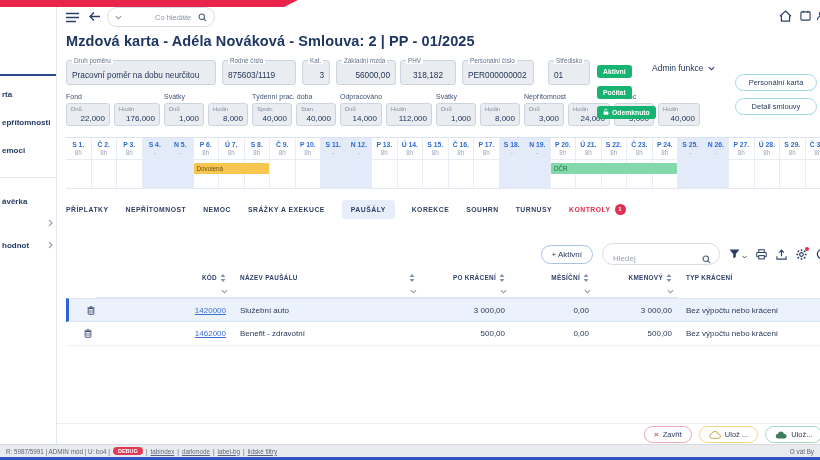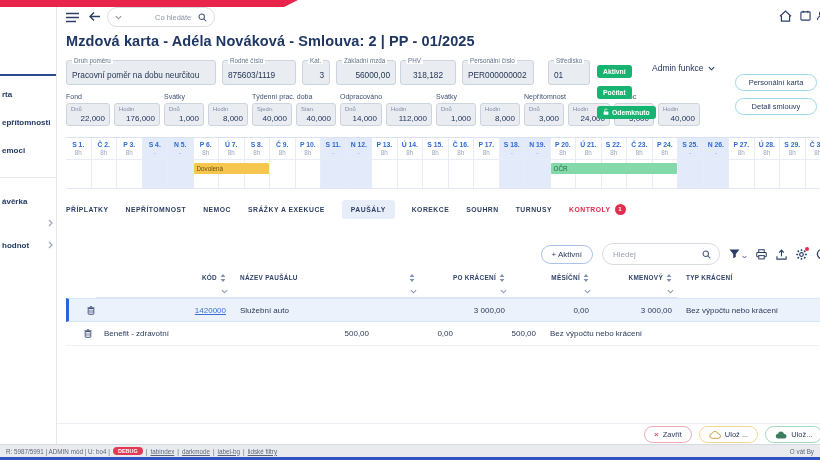--- a/index.html
+++ b/index.html
@@ -56,21 +56,21 @@
   .tab{font-size:6.8px;font-weight:bold;letter-spacing:.5px;color:#2e3f63;white-space:nowrap;display:flex;align-items:center;}
   .tab.active{background:#e7edf9;padding:6px 9px;border-radius:3px;color:#2b3f66;}
   .tab.alert{color:#e12d4e;}
   .tab-badge{width:11px;height:11px;border-radius:50%;background:#e12d4e;color:#fff;font-size:6px;
              line-height:11px;text-align:center;margin-left:4px;font-weight:bold;}
   
   .toolbar{position:absolute;right:4px;top:242px;height:24px;display:flex;gap:9px;align-items:center;}
   .add-btn{border:1px solid #a9c3e8;border-radius:12px;padding:4px 10px;font-size:8px;color:#2c3c61;
            background:#fff;white-space:nowrap;}
   .tb-search{width:118px;height:22px;border:1px solid #d8dde4;border-radius:11px;background:#fff;
-             display:flex;align-items:center;padding:0 8px;gap:4px;}
+             display:flex;align-items:flex-end;padding:0 8px;gap:4px;}
   .tb-search input{border:none;outline:none;flex:1;min-width:0;font-family:inherit;font-size:8px;color:#3a4a66;background:transparent;}
   .tb-search input::placeholder{color:#98a1af;}
   .tb-icon{line-height:0;position:relative;}
   .tb-icon .dot{position:absolute;top:-2px;right:-2px;width:4px;height:4px;border-radius:50%;background:#e12d4e;}
   .tb-icon.clip{margin-right:-12px;}
   
   .table{position:absolute;left:66px;top:270px;width:754px;}
   .trow{display:flex;align-items:center;}
   .th{height:15px;font-size:6.4px;font-weight:bold;color:#31436a;letter-spacing:.3px;}
   .tf{height:13px;}
@@ -655,20 +655,23 @@
       <div class="trow drow">
         <div class="tcell left" style="width: 30px; flex: 0 0 30px;">
           <span style="line-height: 0; margin-left: 10px;"><svg width="8" height="9" viewBox="0 0 10 11">
               <rect x="1.5" y="3" width="7" height="7.2" rx="0.8" fill="none" stroke="#2b3f66" stroke-width="1.1"></rect>
               <line x1="0.5" y1="2.2" x2="9.5" y2="2.2" stroke="#2b3f66" stroke-width="1.1"></line>
               <line x1="3.5" y1="0.8" x2="6.5" y2="0.8" stroke="#2b3f66" stroke-width="1.1"></line>
               <line x1="3.7" y1="4.6" x2="3.7" y2="8.6" stroke="#2b3f66" stroke-width="0.9"></line>
               <line x1="6.3" y1="4.6" x2="6.3" y2="8.6" stroke="#2b3f66" stroke-width="0.9"></line>
             </svg></span>
         </div>
+        <div class="tcell right" style="width: 136px; flex: 0 0 136px;">
+          <a class="kod-link">1462000</a>
+        </div>
         <div class="tcell left" style="width: 189px; flex: 0 0 189px;">
           <span>Benefit - zdravotní</span>
         </div>
         <div class="tcell right" style="width: 90px; flex: 0 0 90px;">
           <span>500,00</span>
         </div>
         <div class="tcell right" style="width: 84px; flex: 0 0 84px;">
           <span>0,00</span>
         </div>
         <div class="tcell right" style="width: 83px; flex: 0 0 83px;">

